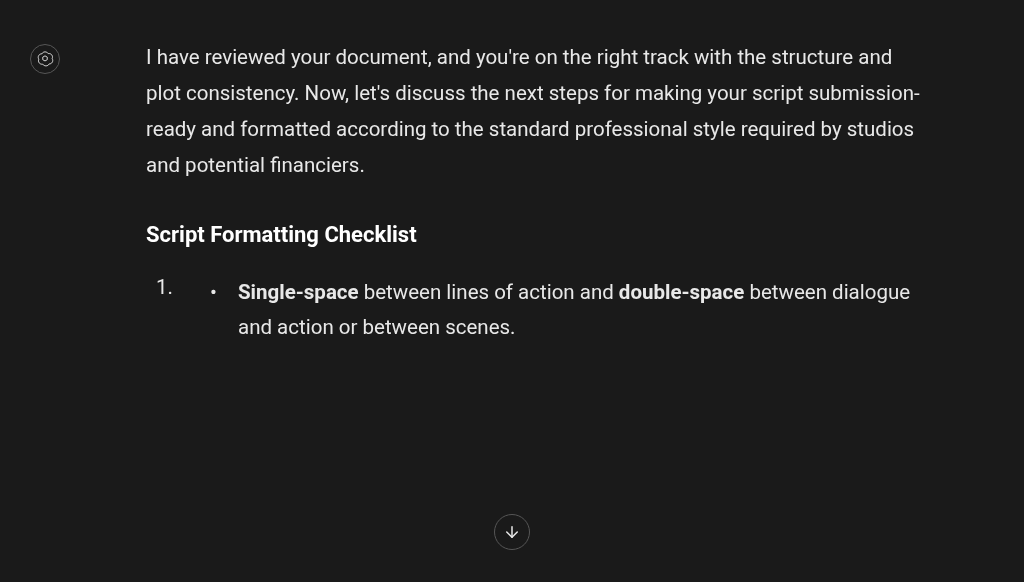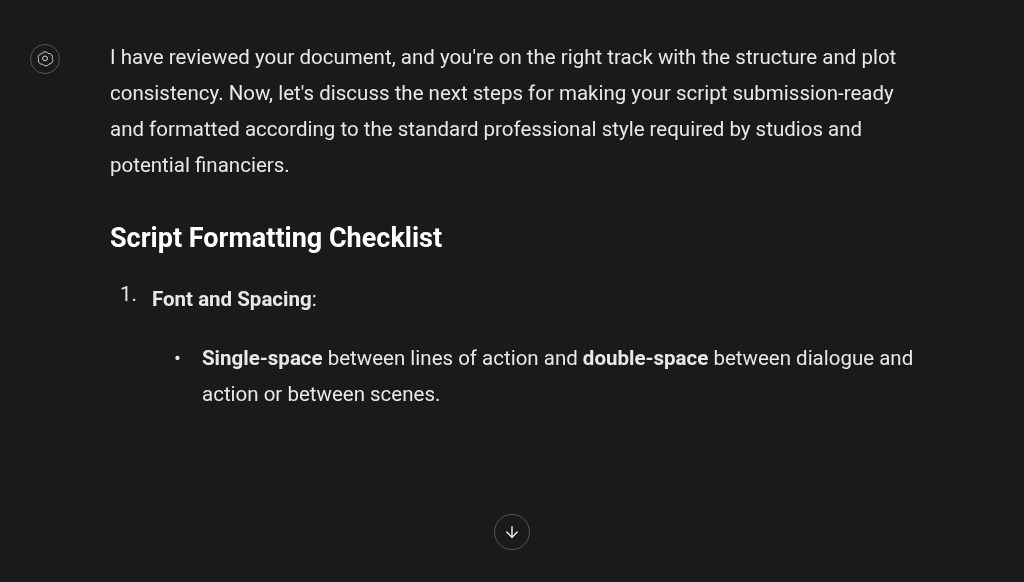--- a/index.html
+++ b/index.html
@@ -32,30 +32,31 @@
       margin-right: 50px;
       margin-top: 4px;
     }
     .avatar svg {
       width: 18px;
       height: 18px;
     }
     .content {
       flex: 1;
       max-width: 820px;
+      margin-left: 36px;
     }
     .intro-paragraph {
       font-size: 20.5px;
       line-height: 1.75;
       color: #e8e8e8;
       margin-bottom: 38px;
       font-weight: 400;
     }
     .section-heading {
-      font-size: 27px;
+      font-size: 22px;
       font-weight: 700;
       color: #ffffff;
       margin-bottom: 28px;
     }
     .ordered-list {
       list-style: none;
       counter-reset: item;
       padding-left: 42px;
     }
     .ordered-list > li {
@@ -126,21 +127,20 @@
     <svg viewBox="0 0 24 24" fill="none" stroke="#e8e8e8" stroke-width="1.2">
       <path d="M12 2.5c1.8 0 3.4.9 4.4 2.3 1.7-.3 3.5.3 4.6 1.7 1.1 1.4 1.3 3.3.6 4.9.9 1.5 1 3.4.1 4.9-.9 1.5-2.5 2.4-4.2 2.3-.8 1.6-2.4 2.6-4.2 2.6-1.8 0-3.4-.9-4.4-2.3-1.7.3-3.5-.3-4.6-1.7-1.1-1.4-1.3-3.3-.6-4.9-.9-1.5-1-3.4-.1-4.9.9-1.5 2.5-2.4 4.2-2.3.8-1.6 2.4-2.6 4.2-2.6z"></path>
       <path d="M9 9.5l3-1.7 3 1.7v3.4l-3 1.7-3-1.7z"></path>
     </svg>
   </div>
   <div class="content">
     <p class="intro-paragraph">I have reviewed your document, and you're on the right track with the structure and plot consistency. Now, let's discuss the next steps for making your script submission-ready and formatted according to the standard professional style required by studios and potential financiers.</p>
     <h2 class="section-heading">Script Formatting Checklist</h2>
     <ol class="ordered-list">
       <li>
-        <div class="list-item-title"><span class="bold">Font and Spacing</span><span>:</span></div>
         <ul class="bullet-list">
           <li><span class="bold">Single-space</span><span> between lines of action and </span><span class="bold">double-space</span><span> between dialogue and action or between scenes.</span></li>
         </ul>
       </li>
     </ol>
   </div>
 </div>
 
 <div class="scroll-down-button">
   <svg viewBox="0 0 24 24" fill="none" stroke="#e8e8e8" stroke-width="2" stroke-linecap="round" stroke-linejoin="round">

